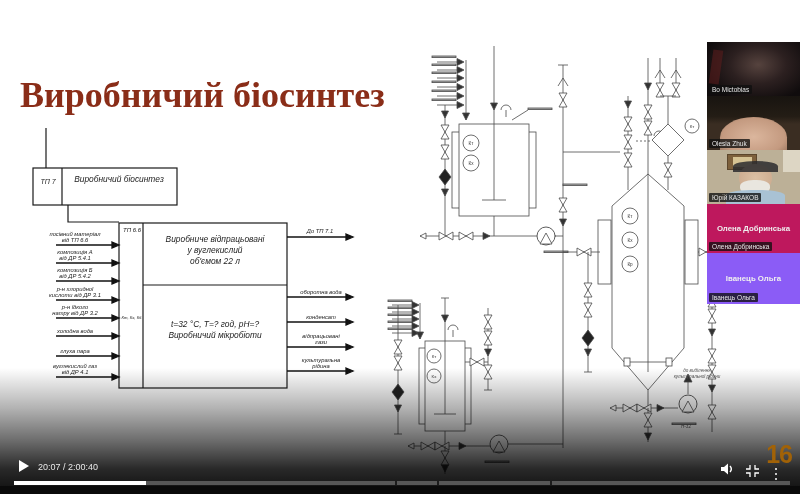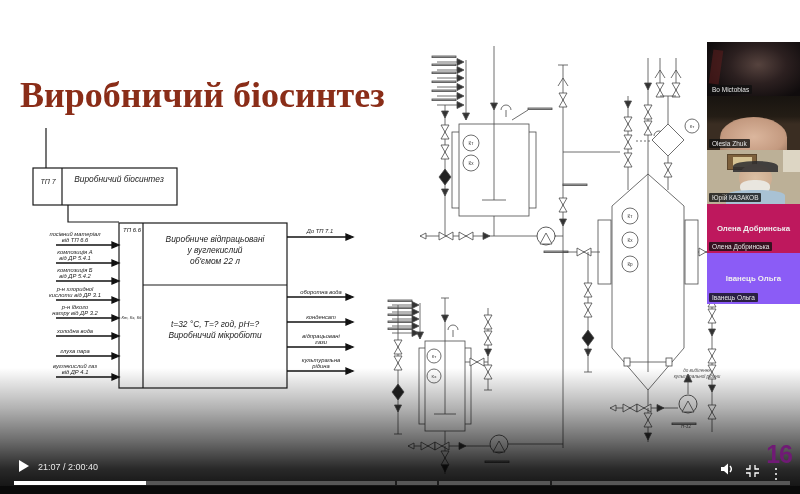--- a/index.html
+++ b/index.html
@@ -23,21 +23,21 @@
   .center-name{position:absolute;left:0;top:0;width:100%;height:100%;display:flex;
     align-items:center;justify-content:center;color:#efefef;font-size:7.8px;font-weight:bold;}
   
   #grad{left:0;top:368px;width:800px;height:126px;pointer-events:none;
     background:linear-gradient(to bottom,rgba(0,0,0,0) 0%,rgba(0,0,0,.30) 32%,
       rgba(0,0,0,.58) 58%,rgba(0,0,0,.84) 80%,rgba(0,0,0,.95) 100%);}
   #play-btn{left:19px;top:460px;width:0;height:0;border-top:6px solid transparent;
     border-bottom:6px solid transparent;border-left:10px solid #fff;cursor:pointer;}
   #time-display{left:38px;top:462px;font-size:9px;color:#e9e9e9;}
   #page-number{left:752px;top:440px;width:40px;font-size:25px;font-weight:bold;
-    color:#701a75;letter-spacing:-1px;text-align:right;}
+    color:#a16207;letter-spacing:-1px;text-align:right;}
   #dots-icon{left:775px;top:468px;width:3px;}
   #dots-icon div{width:2.4px;height:2.4px;border-radius:50%;background:#fff;margin-bottom:2.6px;}
   #progress-track{left:14px;top:481px;width:776px;height:3.5px;background:#575757;cursor:pointer;}
   #progress-fill{position:absolute;left:0;top:0;height:3.5px;background:#fff;}
   .chap{position:absolute;top:0;width:2px;height:3.5px;background:#1c1c1c;}
   #footer-bar{left:0;top:486px;width:800px;height:8px;background:#0a0a0a;}
   svg text{font-family:"Liberation Sans",sans-serif;}
 </style>
 </head>
 <body>
@@ -448,21 +448,21 @@
       <div class="center-name">Олена Добринська</div>
       <div class="badge">Олена Добринська</div>
     </div>
     <div class="tile" style="height:51px;background:#8b5cf6;">
       <div class="center-name">Іванець Ольга</div>
       <div class="badge">Іванець Ольга</div>
     </div>
   </div>
 
   <div class="abs" id="play-btn"></div>
-  <div class="abs" id="time-display">21:07 / 2:00:40</div>
+  <div class="abs" id="time-display">20:07 / 2:00:40</div>
 
   <svg class="abs" style="left:720px;top:462px;" width="16" height="14" viewBox="0 0 16 14">
     <polygon points="1,5 4,5 8,1.5 8,12.5 4,9 1,9" fill="#fff"></polygon>
     <path d="M10,4 A4.5,4.5 0 0 1 10,10" stroke="#fff" stroke-width="1.4" fill="none"></path>
   </svg>
 
   <svg class="abs" style="left:745px;top:464px;" width="15" height="14" viewBox="0 0 15 14">
     <path d="M1,5 L5,5 L5,1 M10,1 L10,5 L14,5 M14,9 L10,9 L10,13 M5,13 L5,9 L1,9" stroke="#fff" stroke-width="1.3" fill="none"></path>
   </svg>
 

